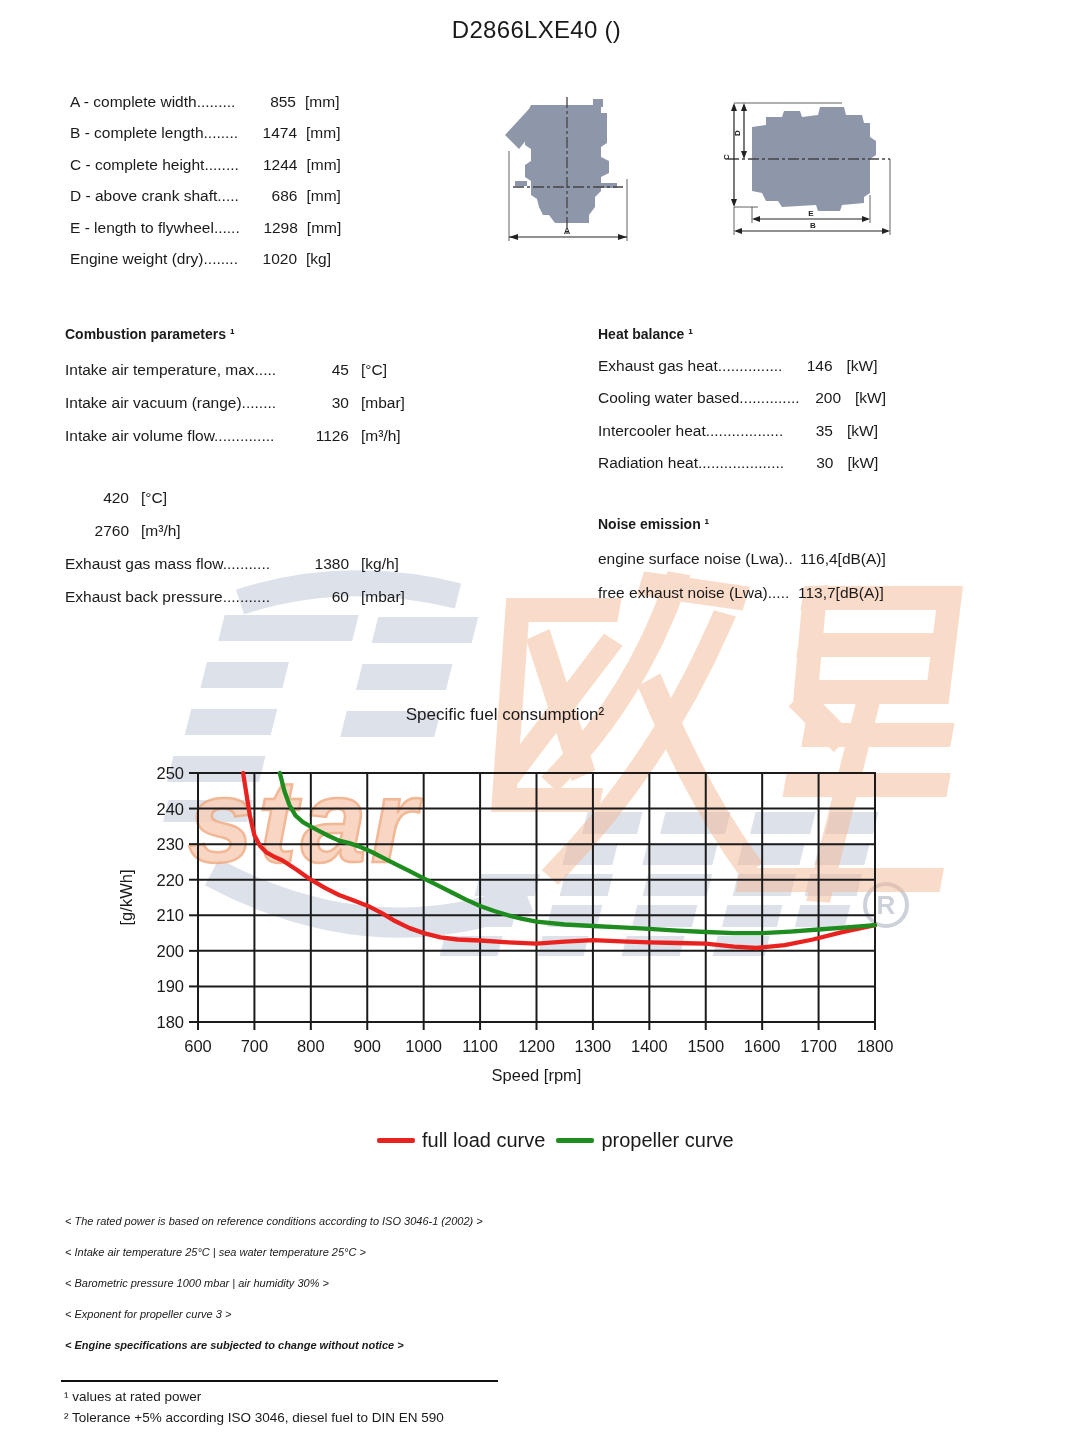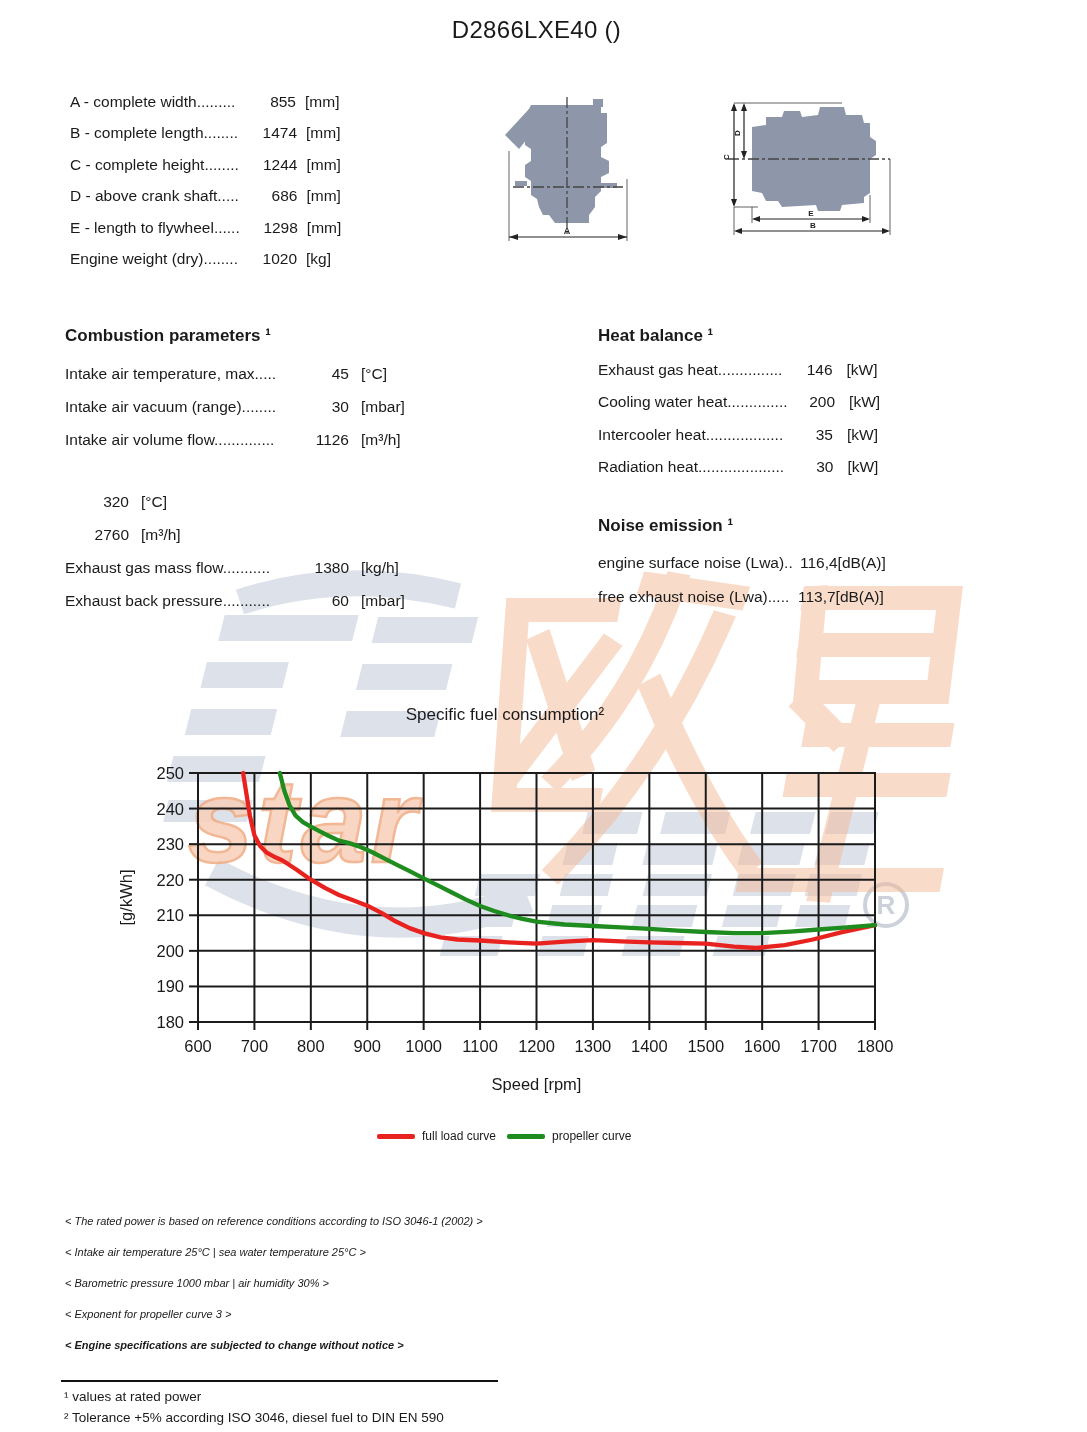--- a/index.html
+++ b/index.html
@@ -3,21 +3,21 @@
 <meta charset="utf-8">
 <style>
   html,body{margin:0;padding:0;background:#ffffff;}
   #page{
     position:relative; width:1087px; height:1432px; background:#ffffff;
     font-family:"Liberation Sans","DejaVu Sans",sans-serif; color:#1a1a1a; overflow:hidden;
   }
   .abs{position:absolute;}
   
   .doc-title{left:0; top:16px; width:1073px; text-align:center; font-size:24px; letter-spacing:.3px;}
-  .sec-head{font-size:17px; font-weight:bold;}
+  .sec-head{font-size:14px; font-weight:bold;}
   
   .specs{display:flex; flex-direction:column;}
   .srow{display:flex; align-items:baseline;}
   .srow .lbl{flex:1 1 auto; text-align:left; white-space:nowrap;}
   .srow .val{text-align:right; white-space:nowrap;}
   .srow .unit{text-align:left; white-space:nowrap;}
   .dims{left:70px; top:86px; width:295px; font-size:15.5px;}
   .dims .srow{line-height:31.4px;}
   .dims .val{width:60px;} .dims .unit{width:60px; margin-left:9px;}
   .comb{left:65px; top:326px; width:362px; font-size:15.5px;}
@@ -28,22 +28,22 @@
   .heat{left:598px; top:326px; width:297px; font-size:15.5px;}
   .heat .rows{margin-top:8px;}
   .heat .srow{line-height:32.3px;}
   .heat .val{width:58px;} .heat .unit{width:56px; margin-left:14px;}
   .noise{left:598px; top:516px; width:300px; font-size:15.5px;}
   .noise .rows{margin-top:10px;}
   .noise .srow{line-height:34px;}
   .noise .val{width:52px;} .noise .unit{width:70px; }
   
   .chart-title{left:110px; top:705px; width:790px; text-align:center; font-size:17px;}
-  .xaxis-title{left:0; top:1066px; width:1073px; text-align:center; font-size:16.5px;margin-top:9px;}
-  .legend{left:377px; top:1129px; display:flex; align-items:center; font-size:12px;}
+  .xaxis-title{left:0; top:1066px; width:1073px; text-align:center; font-size:16.5px;}
+  .legend{left:377px; top:1129px; display:flex; align-items:center; font-size:20px;}
   .legend .sw{width:38px; height:5px; border-radius:2px; margin-right:7px;}
   .legend .sw2{margin-left:11px;}
   
   .notes{left:65px; top:1206px; font-size:11px;font-style:italic;}
   .notes div{line-height:31px; white-space:nowrap;}
   .notes .bold{font-weight:bold;}
   .rule{left:61px; top:1380px; width:437px; border-top:2px solid #111;}
   .footnotes{left:64px; top:1386px; font-size:13.5px;}
   .footnotes div{line-height:21px; white-space:nowrap;}
 </style>
@@ -226,21 +226,21 @@
           <span class="unit">[mbar]</span>
         </div>
       <div class="srow">
           <span class="lbl">Intake air volume flow..............</span>
           <span class="val">1126</span>
           <span class="unit">[m³/h]</span>
         </div>
     </div>
     <div class="rows rows2">
       <div class="srow">
-          <span class="val">320</span>
+          <span class="val">420</span>
           <span class="unit">[°C]</span>
         </div>
       <div class="srow">
           <span class="val">2760</span>
           <span class="unit">[m³/h]</span>
         </div>
       <div class="srow">
           <span class="lbl">Exhaust gas mass flow...........</span>
           <span class="val">1380</span>
           <span class="unit">[kg/h]</span>
@@ -255,21 +255,21 @@
 
   <div class="abs specs heat">
     <div class="sec-head">Heat balance ¹</div>
     <div class="rows">
       <div class="srow">
           <span class="lbl">Exhaust gas heat...............</span>
           <span class="val">146</span>
           <span class="unit">[kW]</span>
         </div>
       <div class="srow">
-          <span class="lbl">Cooling water heat..............</span>
+          <span class="lbl">Cooling water based..............</span>
           <span class="val">200</span>
           <span class="unit">[kW]</span>
         </div>
       <div class="srow">
           <span class="lbl">Intercooler heat..................</span>
           <span class="val">35</span>
           <span class="unit">[kW]</span>
         </div>
       <div class="srow">
           <span class="lbl">Radiation heat....................</span>

